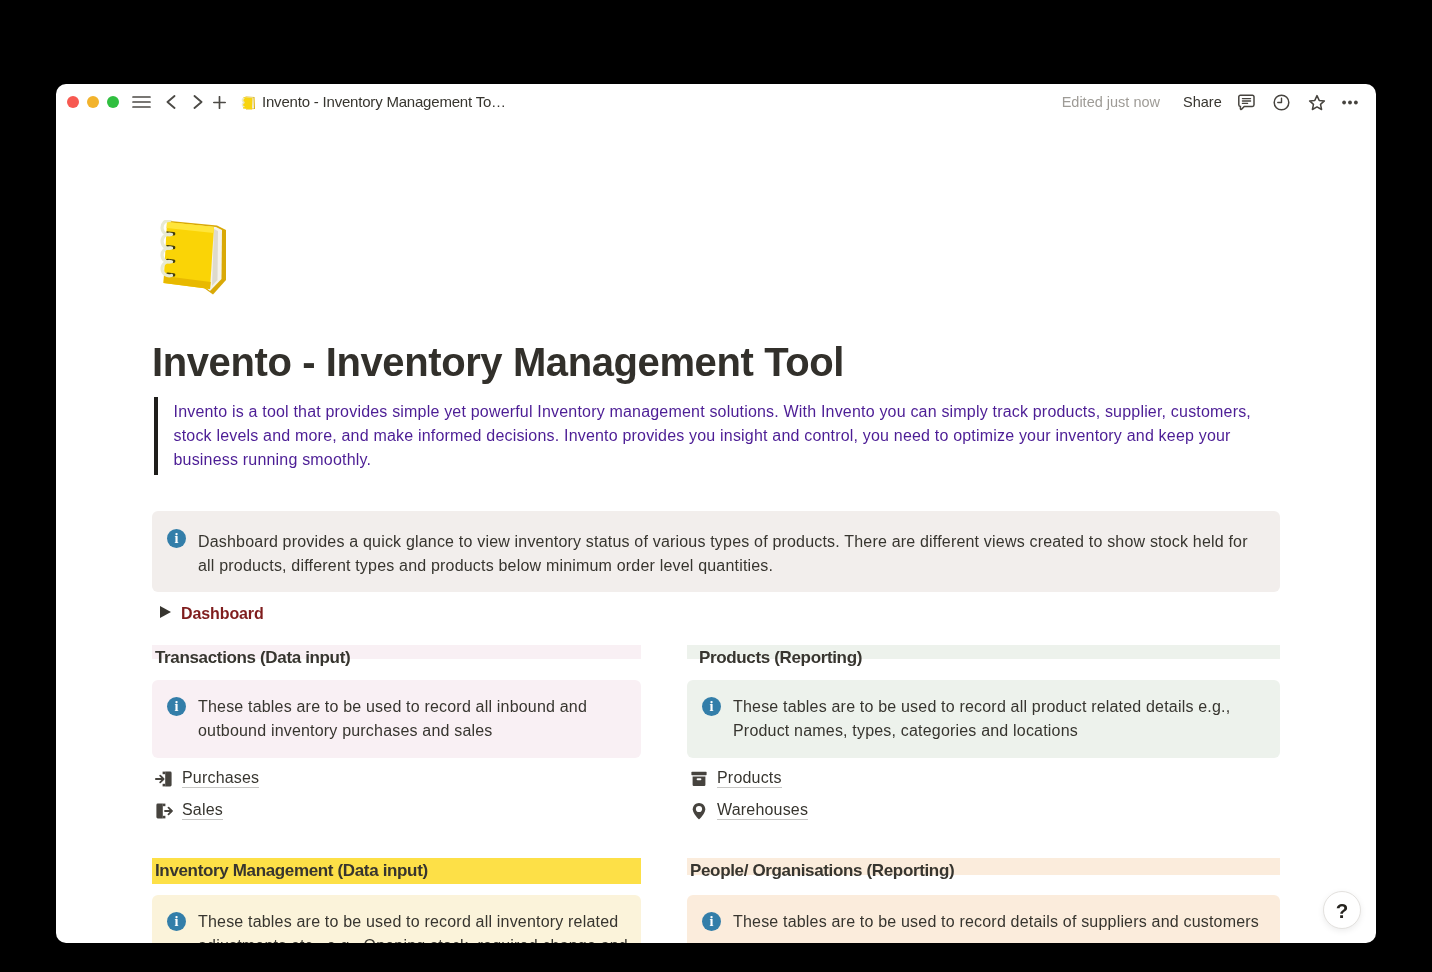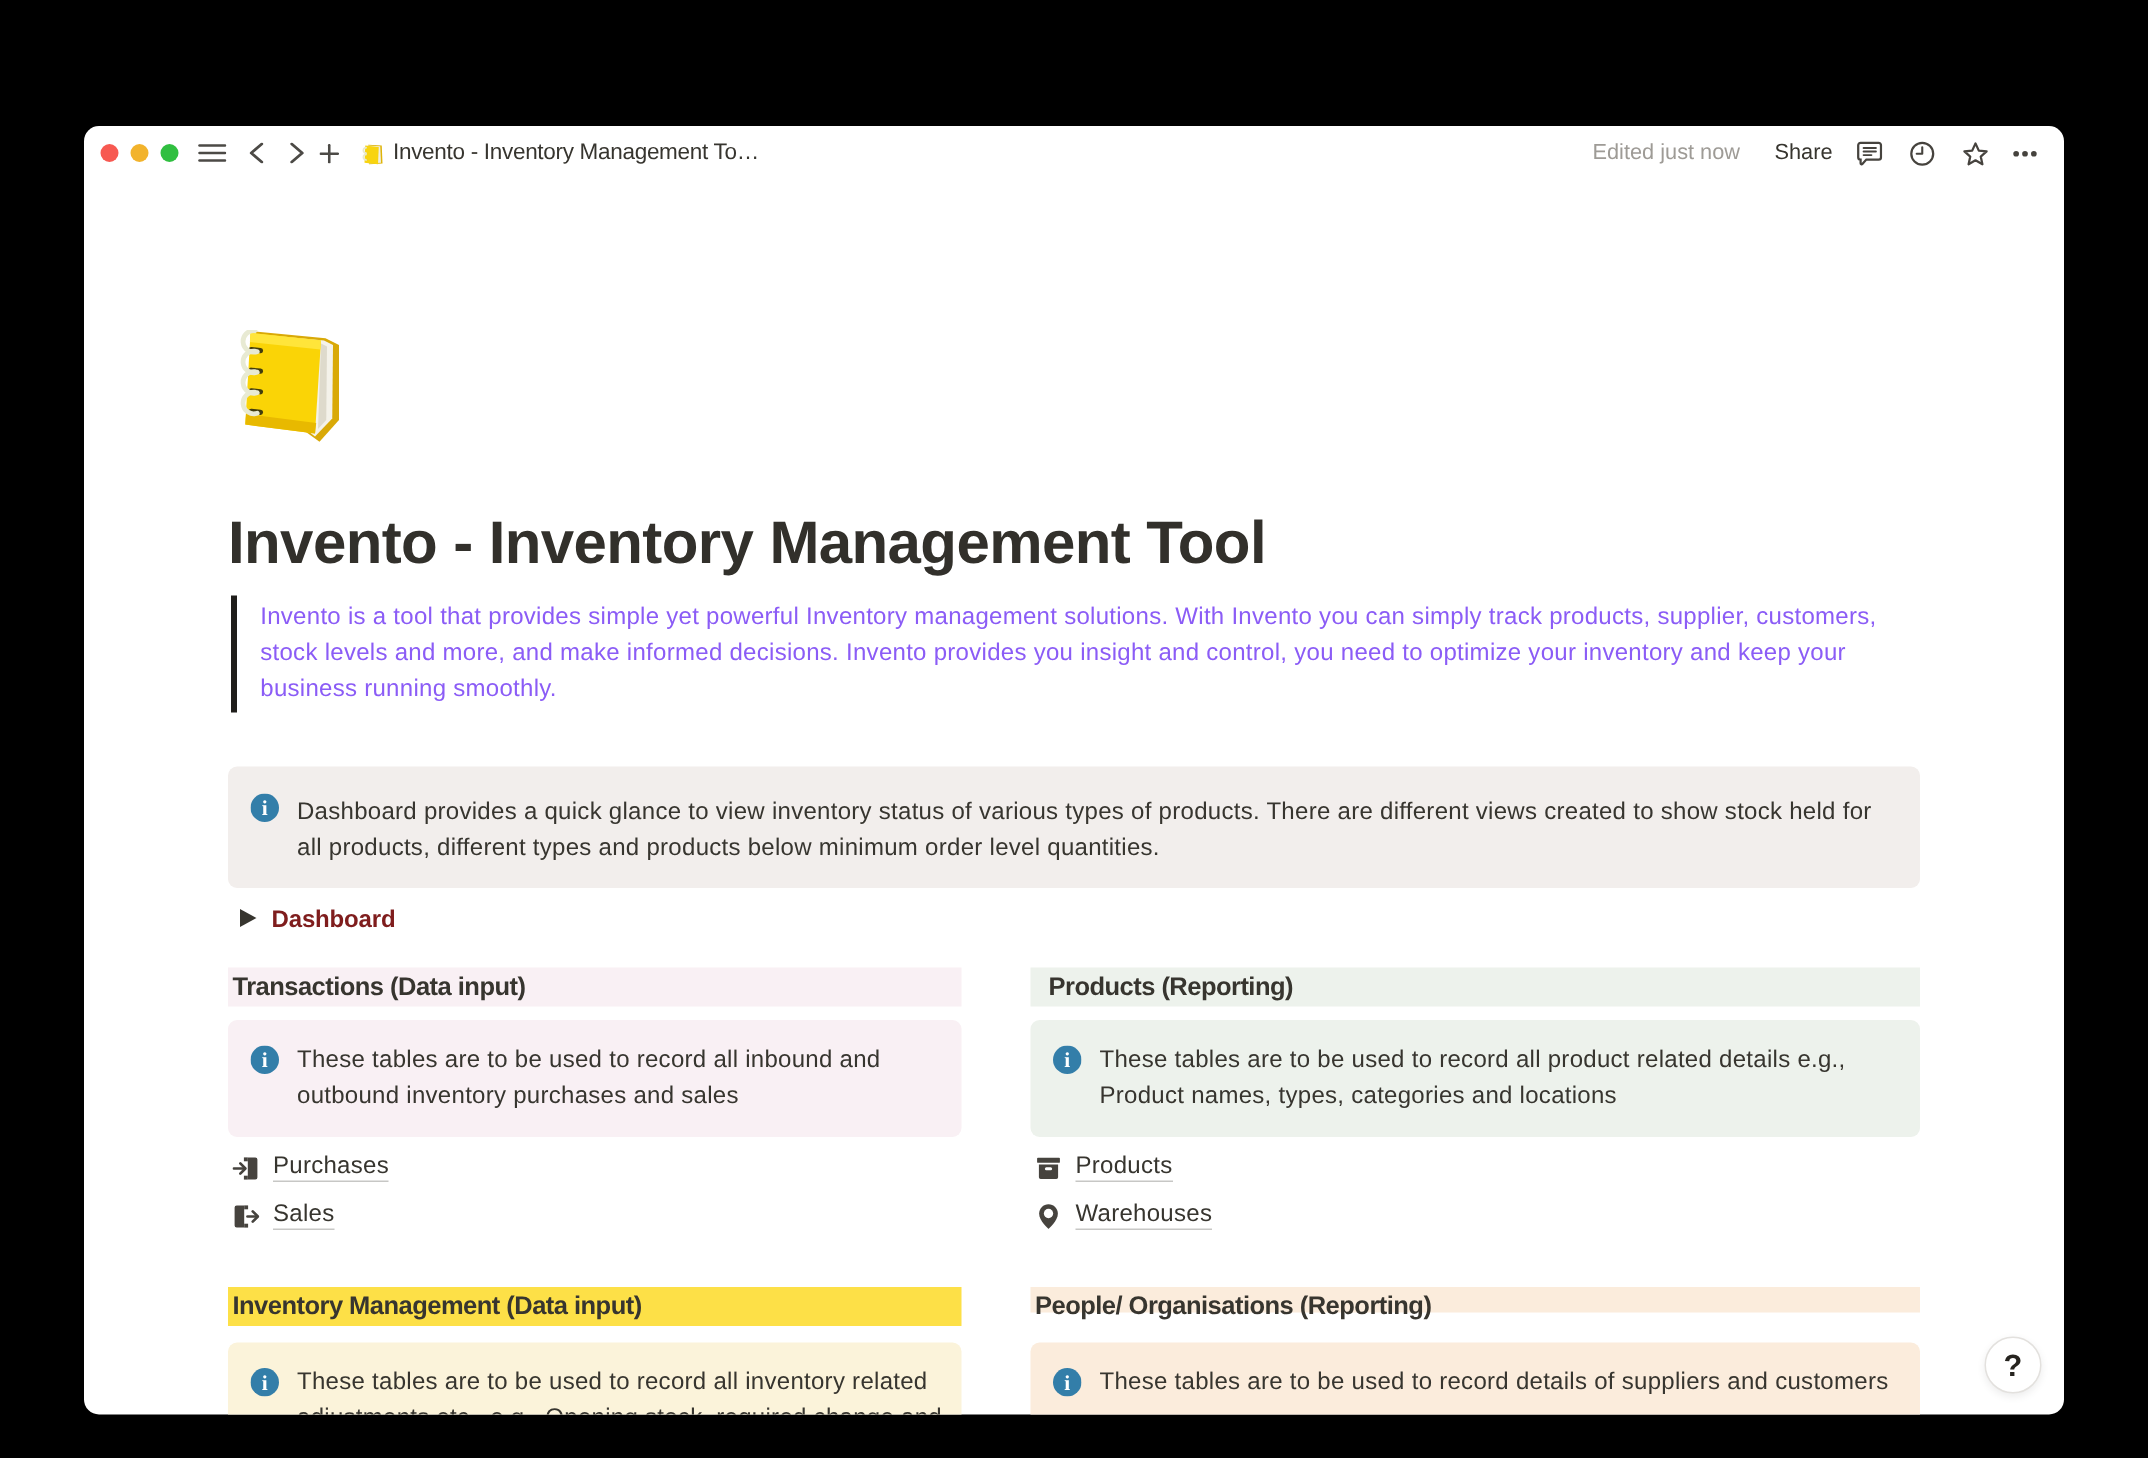--- a/index.html
+++ b/index.html
@@ -3,21 +3,21 @@
 <meta charset="utf-8">
 <style>
 * { margin:0; padding:0; box-sizing:border-box; }
 html,body { width:1432px; height:972px; background:#000; overflow:hidden;
   font-family:"Liberation Sans", sans-serif; }
 #win { position:absolute; left:56px; top:38px; width:1320px; height:859px;
   background:#fff; border-radius:10px; overflow:hidden;margin-top:46px; }
 .abs { position:absolute; }
 .dot { position:absolute; width:12px; height:12px; border-radius:50%; top:12px; }
 .txt { color:#37352f; }
-.h3bar { position:absolute; width:489px; height:26px; font-size:17px; font-weight:700;
+.h3bar { position:absolute; width:489px; height:14px; font-size:17px; font-weight:700;
   line-height:26px; color:#37352f; padding-left:3px; letter-spacing:-0.35px; }
 .callout { position:absolute; border-radius:6px; }
 .co-txt { position:absolute; left:46px; top:15px; font-size:16px; line-height:24px; color:#37352f; letter-spacing:0.19px; }
 .info { position:absolute; left:14.5px; top:18px; width:19px; height:19px; }
 .link-row { position:absolute; height:30px; }
 .link-ic { position:absolute; left:3px; top:6px; }
 .link-t { position:absolute; left:30px; top:3px; font-size:16px; line-height:22px; height:21px; color:#37352f; letter-spacing:0.19px;
   border-bottom:1px solid rgba(55,53,47,0.28);text-align:center; }
 </style>
 </head>
@@ -106,21 +106,21 @@
     <g stroke="#e8ead3" stroke-width="3.2" fill="none" stroke-linecap="round">
       <path d="M15.5,14.4 a7.2,7.2 0 1 1 -1.5,-14.0"></path>
       <path d="M15.5,28.1 a7.2,7.2 0 1 1 -1.5,-14.0"></path>
       <path d="M15.5,41.8 a7.2,7.2 0 1 1 -1.5,-14.0"></path>
       <path d="M15.5,55.5 a7.2,7.2 0 1 1 -1.5,-14.0"></path>
     </g>
   </svg>
 
   <div class="abs" style="left:96px; top:254px; font-size:40px; font-weight:700; line-height:48px; color:#32302b; letter-spacing:-0.4px;">Invento - Inventory Management Tool</div>
 
-  <div class="abs" style="left:97.5px; top:312.5px; width:1140px; border-left:4px solid #1f1e1b; padding:3px 0 3px 16px; font-size:16px; line-height:24px; color:#8b5cf6; letter-spacing:0.19px;">
+  <div class="abs" style="left:97.5px; top:312.5px; width:1140px; border-left:4px solid #1f1e1b; padding:3px 0 3px 16px; font-size:16px; line-height:24px; color:#4c1d95; letter-spacing:0.19px;">
     Invento is a tool that provides simple yet powerful Inventory management solutions. With Invento you can simply track products, supplier, customers,<br>
     stock levels and more, and make informed decisions. Invento provides you insight and control, you need to optimize your inventory and keep your<br>
     business running smoothly.
   </div>
 
   <div class="callout" style="left:96px; top:427px; width:1128px; height:81px; background:#f2eeec;">
     <svg class="info" viewBox="0 0 20 20">
         <circle cx="10" cy="10" r="10" fill="#337ea9"></circle>
         <text x="10" y="15.2" font-family="Liberation Serif" font-size="15" font-weight="700" fill="#fff" text-anchor="middle">i</text>
       </svg>

